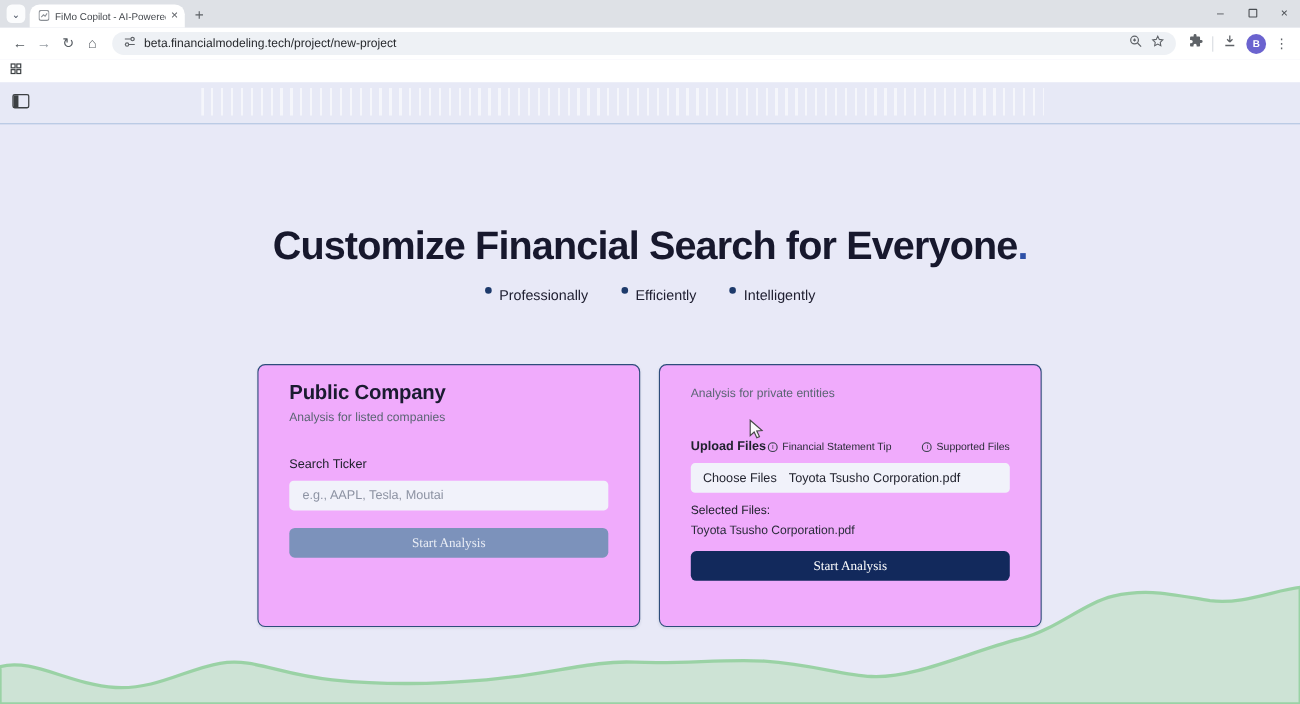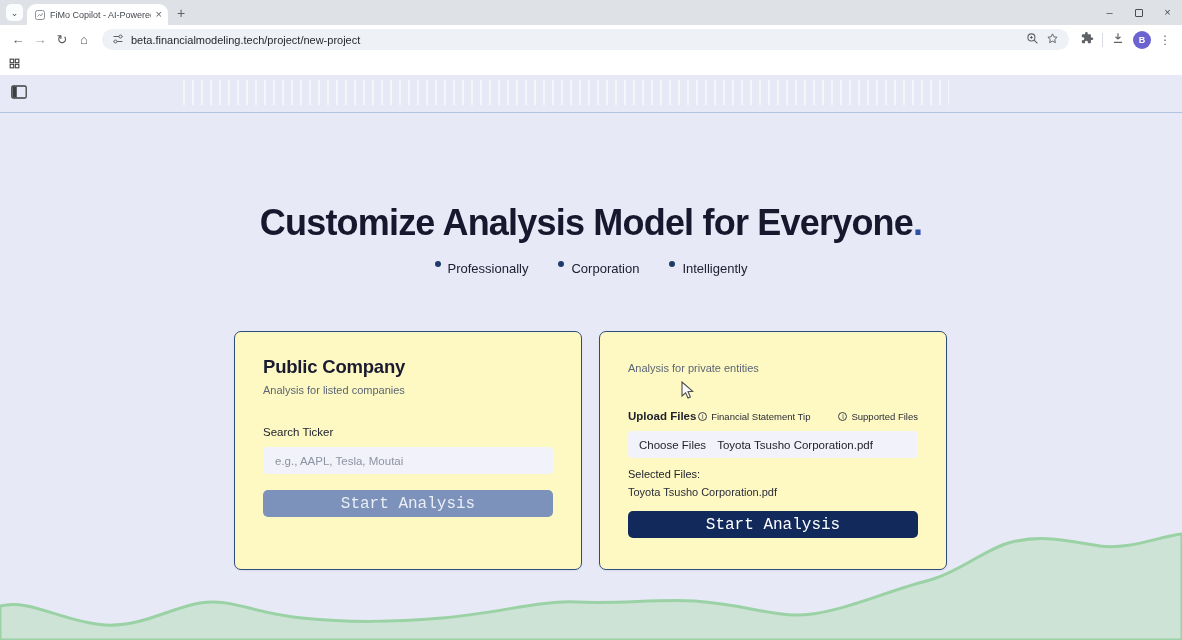--- a/index.html
+++ b/index.html
@@ -41,30 +41,30 @@
     background:repeating-linear-gradient(90deg, rgba(255,255,255,.6) 0 2px, rgba(255,255,255,0) 2px 9px); }
 
   .main { text-align:center; position:relative; }
   h1.hero { margin-top:89px; font-size:36px; font-weight:700; letter-spacing:-0.8px; color:#17182d; }
   .hero-accent { color:#2d50a7; }
   .features { margin-top:17px; display:flex; justify-content:center; gap:30px; align-items:center; }
   .feature { display:flex; align-items:flex-start; gap:7px; font-size:13px; color:#202032; }
   .feature-dot { width:6px; height:6px; border-radius:50%; background:#1d3a6b; }
 
   .cards { width:714px; margin:55px auto 0; display:flex; gap:17px; text-align:left; }
-  .card { width:348px; height:239px; background:#fef9c3; border:1px solid #2e4d7b; border-radius:7px;
-    padding:24px 28px; box-shadow:0 1px 2px rgba(30,50,90,.08); }
+  .card { width:348px; height:239px; background:#f0abfc; border:1px solid #2e4d7b; border-radius:7px;
+    padding:14px 28px; box-shadow:0 1px 2px rgba(30,50,90,.08); }
   .card h2 { font-size:18.5px; font-weight:700; letter-spacing:-0.2px; color:#1a1b30; }
   .card .sub { font-size:11px; color:#5b6574; margin-top:6px; }
   .field-label { font-size:11.5px; color:#20222e; margin-top:30px; }
   .ticker-input { margin-top:9px; width:100%; height:27px; background:#f1f2fa; border:none; border-radius:4px;
     padding:0 12px; font-size:11.5px; color:#2a2a38; outline:none; }
   .ticker-input::placeholder { color:#8d93a3; }
-  .btn { margin-top:16px; width:100%; height:27px; border:none; border-radius:5px; font-size:16px;
-    font-family:Liberation Mono, monospace; cursor:pointer; }
+  .btn { margin-top:16px; width:100%; height:27px; border:none; border-radius:5px; font-size:12px;
+    font-family:Liberation Serif, serif; cursor:pointer; }
   .btn-muted { background:#7c92bb; color:#e9edf5; }
   .btn-primary { background:#12295c; color:#ffffff; margin-top:13px; }
 
   .upload-row { margin-top:36px; display:flex; justify-content:space-between; align-items:center; }
   .upload-label { font-size:11.5px; font-weight:bold; color:#20222e; }
   .tips { display:flex; gap:28px; align-items:center; }
   .tip-link { display:flex; align-items:center; font-size:9.5px; color:#2a2c38; }
   .info-circle { width:9px; height:9px; border:1px solid #3a3f4c; border-radius:50%; font-size:7px; line-height:8px;
     text-align:center; color:#3a3f4c; display:inline-block; margin-right:4px; font-style:normal; }
   .file-row { margin-top:9px; height:27px; background:#f1f2fa; border-radius:4px; display:flex; align-items:center;
@@ -163,30 +163,30 @@
       <span class="panel-toggle">
         <svg width="16" height="14" viewBox="0 0 20 17">
             <rect x="1" y="1" width="18" height="15" rx="2" fill="none" stroke="#3c4043" stroke-width="1.6"></rect>
             <rect x="1.8" y="1.8" width="5.4" height="13.4" fill="#3c4043"></rect>
           </svg>
       </span>
       <div class="ghost-strip"></div>
     </div>
 
     <div class="main">
-      <h1 class="hero"><span>Customize Analysis Model for Everyone</span><span class="hero-accent">.</span></h1>
+      <h1 class="hero"><span>Customize Financial Search for Everyone</span><span class="hero-accent">.</span></h1>
 
       <div class="features">
         <div class="feature">
           <span class="feature-dot"></span>
           <span>Professionally</span>
         </div>
         <div class="feature">
           <span class="feature-dot"></span>
-          <span>Corporation</span>
+          <span>Efficiently</span>
         </div>
         <div class="feature">
           <span class="feature-dot"></span>
           <span>Intelligently</span>
         </div>
       </div>
 
       <div class="cards">
 
         <div class="card">

